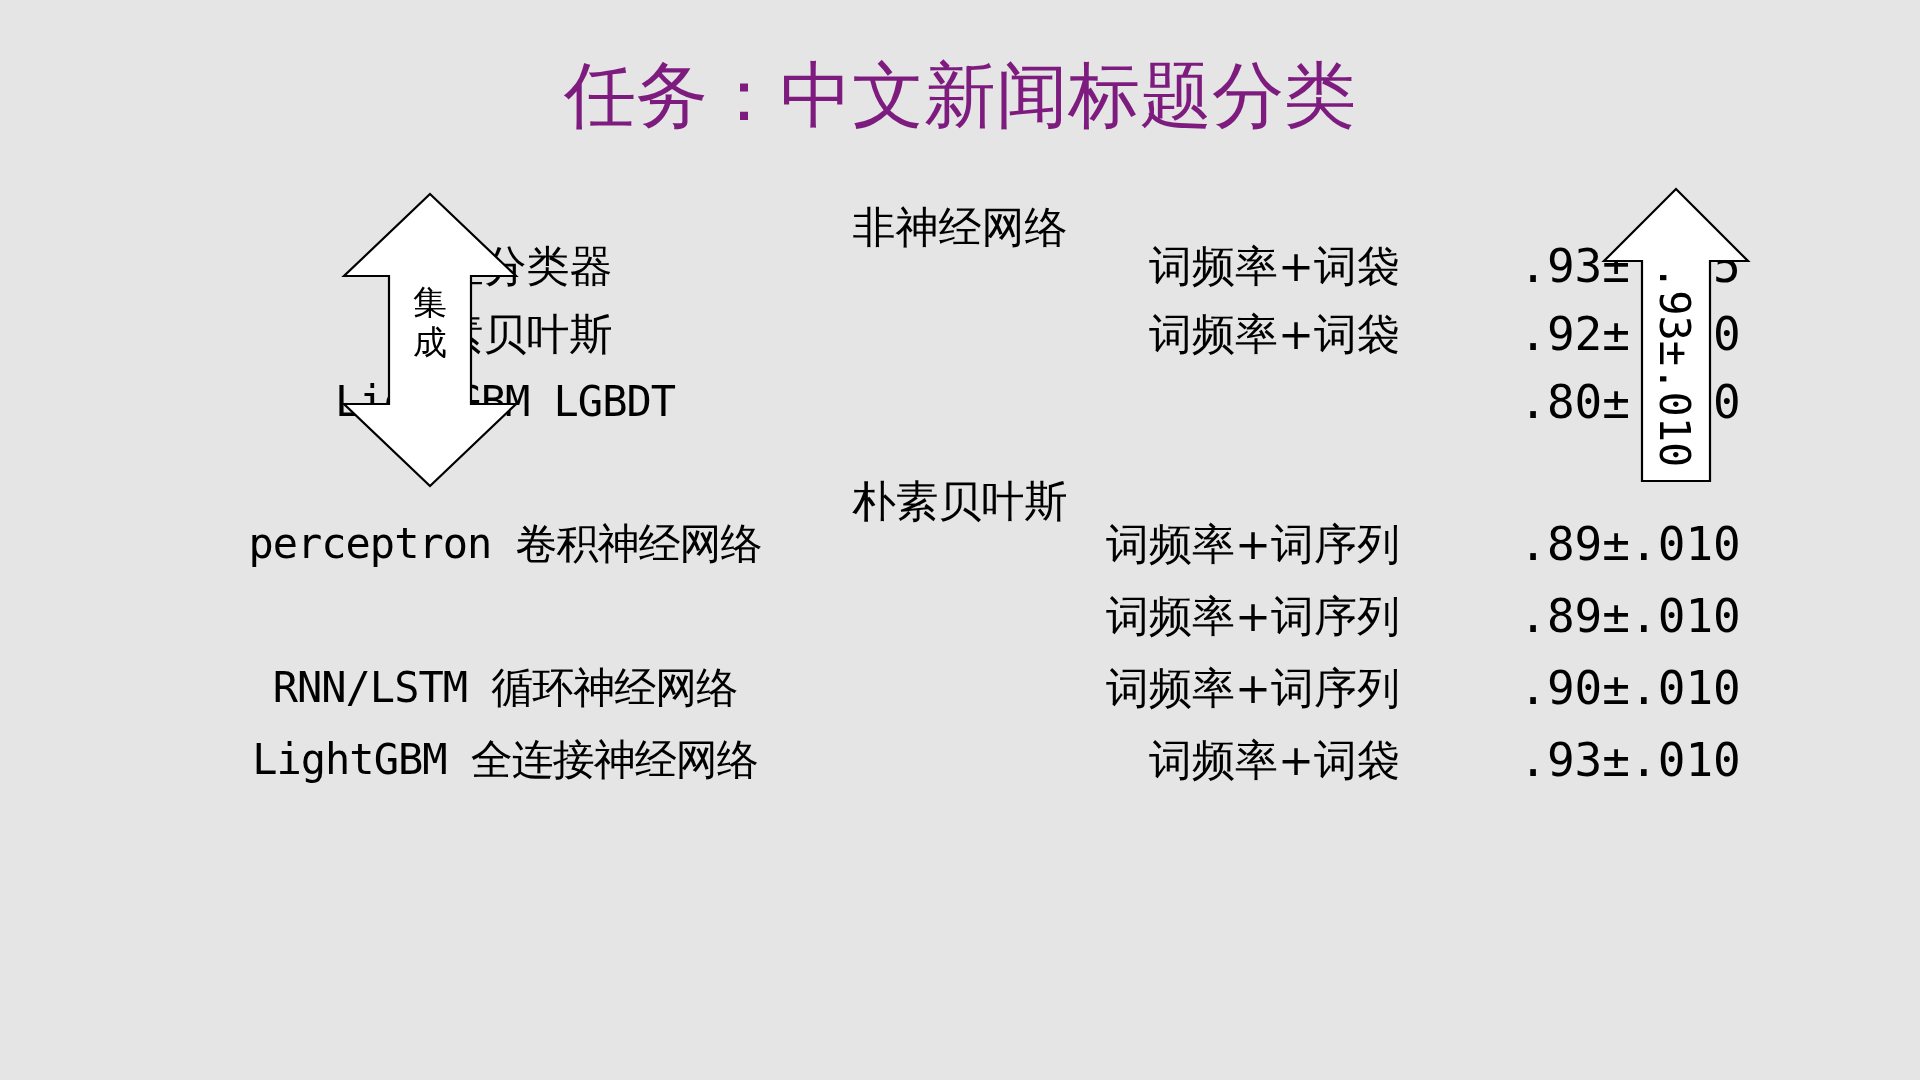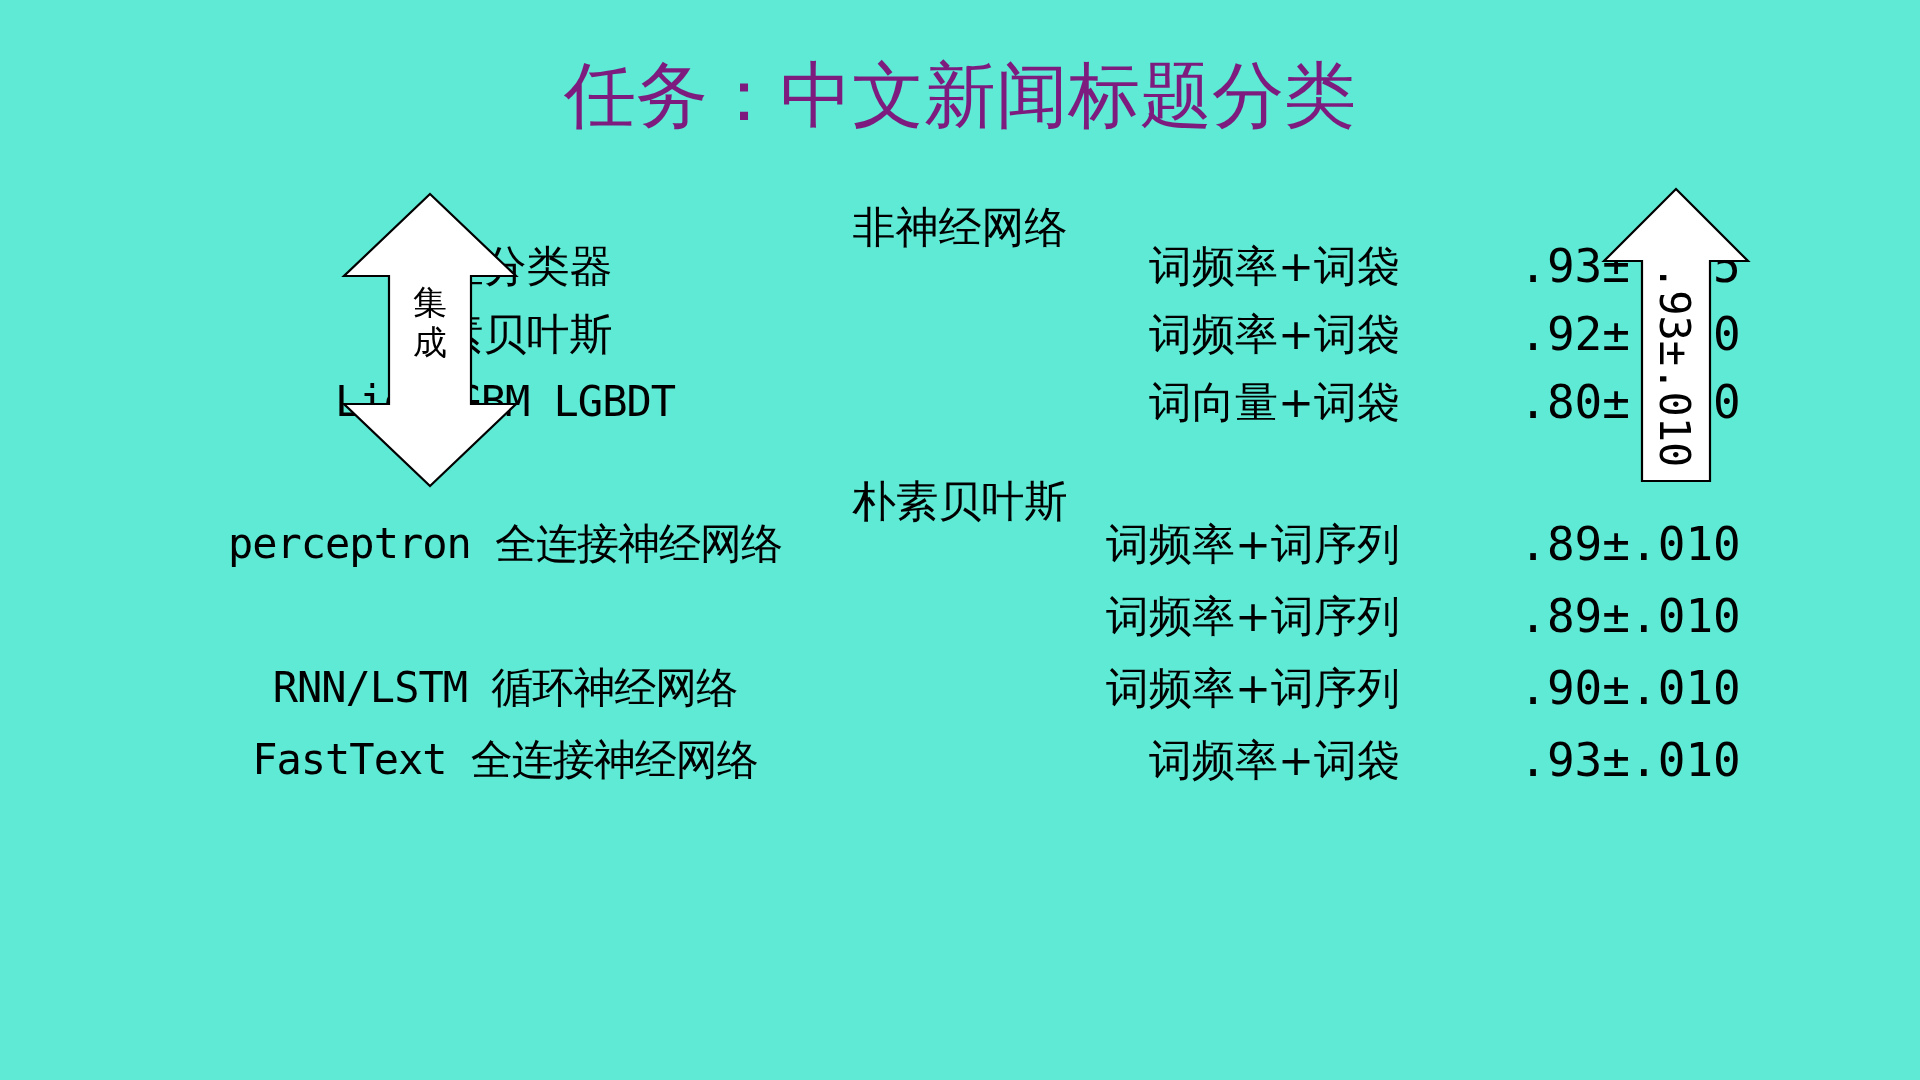--- a/index.html
+++ b/index.html
@@ -155,21 +155,21 @@
     line-height: 42px;
     white-space: nowrap;
     color: #000;
     transform-origin: 0 0;
     transform: rotate(90deg);
   }
 </style>
 </head>
 <body style="color: rgb(0, 0, 0);">
 
-<div id="slide" style="background: #5eead4;">
+<div id="slide" style="background: #e5e5e5;">
 
   <div class="slide-title" style="color: rgb(125, 27, 126);">任务：中文新闻标题分类</div>
 
   <div class="section-heading" id="heading-nonneural">非神经网络</div>
 
   <div class="rows-block" id="rows-nonneural">
 
     <div class="row">
       <div class="cell cell-model">线性分类器</div>
       <div class="cell cell-feature">词频率+词袋</div>
@@ -177,49 +177,48 @@
     </div>
 
     <div class="row">
       <div class="cell cell-model">朴素贝叶斯</div>
       <div class="cell cell-feature">词频率+词袋</div>
       <div class="cell cell-score">.92±.010</div>
     </div>
 
     <div class="row mono">
       <div class="cell cell-model">LightGBM LGBDT</div>
-      <div class="cell cell-feature">词向量+词袋</div>
       <div class="cell cell-score">.80±.500</div>
     </div>
 
   </div>
 
   <div class="section-heading" id="heading-neural">朴素贝叶斯</div>
 
   <div class="rows-block" id="rows-neural">
 
     <div class="row">
-      <div class="cell cell-model">perceptron 全连接神经网络</div>
+      <div class="cell cell-model">perceptron 卷积神经网络</div>
       <div class="cell cell-feature">词频率+词序列</div>
       <div class="cell cell-score">.89±.010</div>
     </div>
 
     <div class="row">
       <div class="cell cell-feature">词频率+词序列</div>
       <div class="cell cell-score">.89±.010</div>
     </div>
 
     <div class="row">
       <div class="cell cell-model">RNN/LSTM 循环神经网络</div>
       <div class="cell cell-feature">词频率+词序列</div>
       <div class="cell cell-score">.90±.010</div>
     </div>
 
     <div class="row">
-      <div class="cell cell-model">FastText 全连接神经网络</div>
+      <div class="cell cell-model">LightGBM 全连接神经网络</div>
       <div class="cell cell-feature">词频率+词袋</div>
       <div class="cell cell-score">.93±.010</div>
     </div>
 
 
   </div>
 
   <div class="arrow-shape" style="left:340px; top:190px;">
     <svg width="180" height="300" viewBox="0 0 180 300" aria-hidden="true">
       <polygon points="90,4 176,86 131,86 131,214 176,214 90,296 4,214 49,214 49,86 4,86" fill="#ffffff" stroke="#000000" stroke-width="2.2" stroke-linejoin="miter"></polygon>

